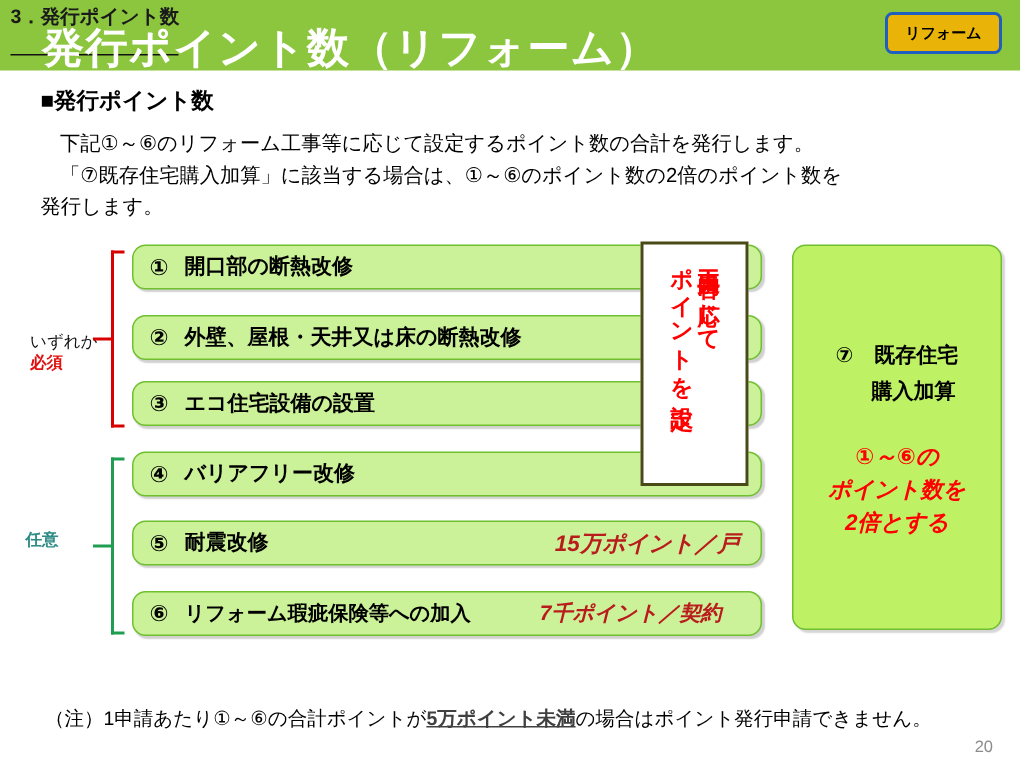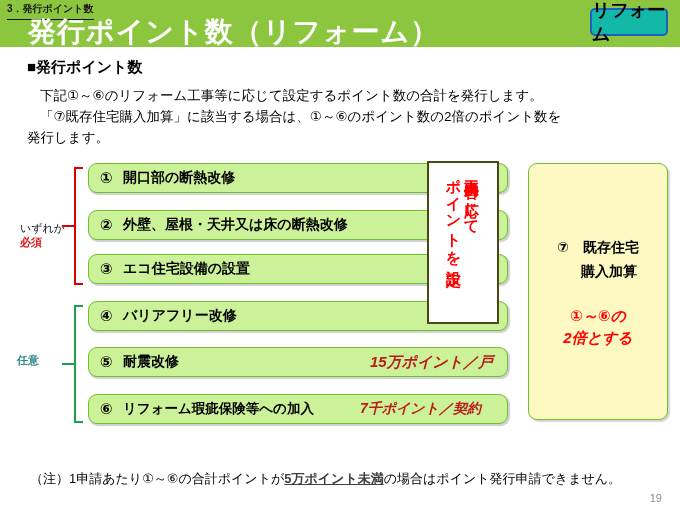--- a/index.html
+++ b/index.html
@@ -19,47 +19,47 @@
   
   .header-bar {
     position: absolute;
     left: 0; top: 0;
     width: 680px; height: 47px;
     background: #8CC63F;
   }
   .kicker {
     position: absolute;
     left: 7px; top: 2px;
-    font-size: 10px;
+    font-size: 13px;
     font-weight: bold;
     color: #1a1a1a;
     border-bottom: 1.5px solid #111;
-    padding-bottom: 3px;
+    padding-bottom: 16px;
     letter-spacing: 0px;
   }
   .slide-title {
     position: absolute;
     left: 28px; top: 13px;
     font-size: 28px;
     font-weight: bold;
     color: #ffffff;
     letter-spacing: 1px;
     white-space: nowrap;
   }
   .badge {
     position: absolute;
     right: 12px; top: 8px;
     width: 74px; height: 24px;
-    background: #14b8a6;
+    background: #eab308;
     border: 2px solid #1F5FBF;
     border-radius: 5px;
     display: flex;
     align-items: center;
     justify-content: center;
-    font-size: 18px;
+    font-size: 10px;
     font-weight: bold;
     color: #000;
   }
 
   
   .section-heading {
     position: absolute;
     left: 27px; top: 58px;
     font-size: 15px;
     font-weight: bold;
@@ -183,21 +183,21 @@
     color: #FF0000;
     letter-spacing: 1px;
     line-height: 17px;
   }
 
   
   .panel7 {
     position: absolute;
     left: 528px; top: 163px;
     width: 140px; height: 257px;
-    background: #fef9c3;
+    background: #bef264;
     border: 1.5px solid #6FBF2F;
     border-radius: 9px;
     box-shadow: 2px 2px 1px rgba(120,120,120,0.3);
     box-sizing: border-box;
     display: flex;
     flex-direction: column;
     align-items: center;
     justify-content: center;
   }
   .panel7 .p7-title {
@@ -307,20 +307,21 @@
   <span class="vline-txt">ポイントを設定</span>
 </div>
 
 <div class="panel7">
   <div class="p7-title">
     <div>⑦　既存住宅</div>
     <div class="t2">購入加算</div>
   </div>
   <div class="p7-red">
     <div>①～⑥の</div>
+    <div>ポイント数を</div>
     <div>2倍とする</div>
   </div>
 </div>
 
 <div class="note">
   <span>（注）1申請あたり①～⑥の合計ポイントが</span><span class="hl">5万ポイント未満</span><span>の場合はポイント発行申請できません。</span>
 </div>
-<div class="pagenum">19</div>
+<div class="pagenum">20</div>
 
 </body></html>

